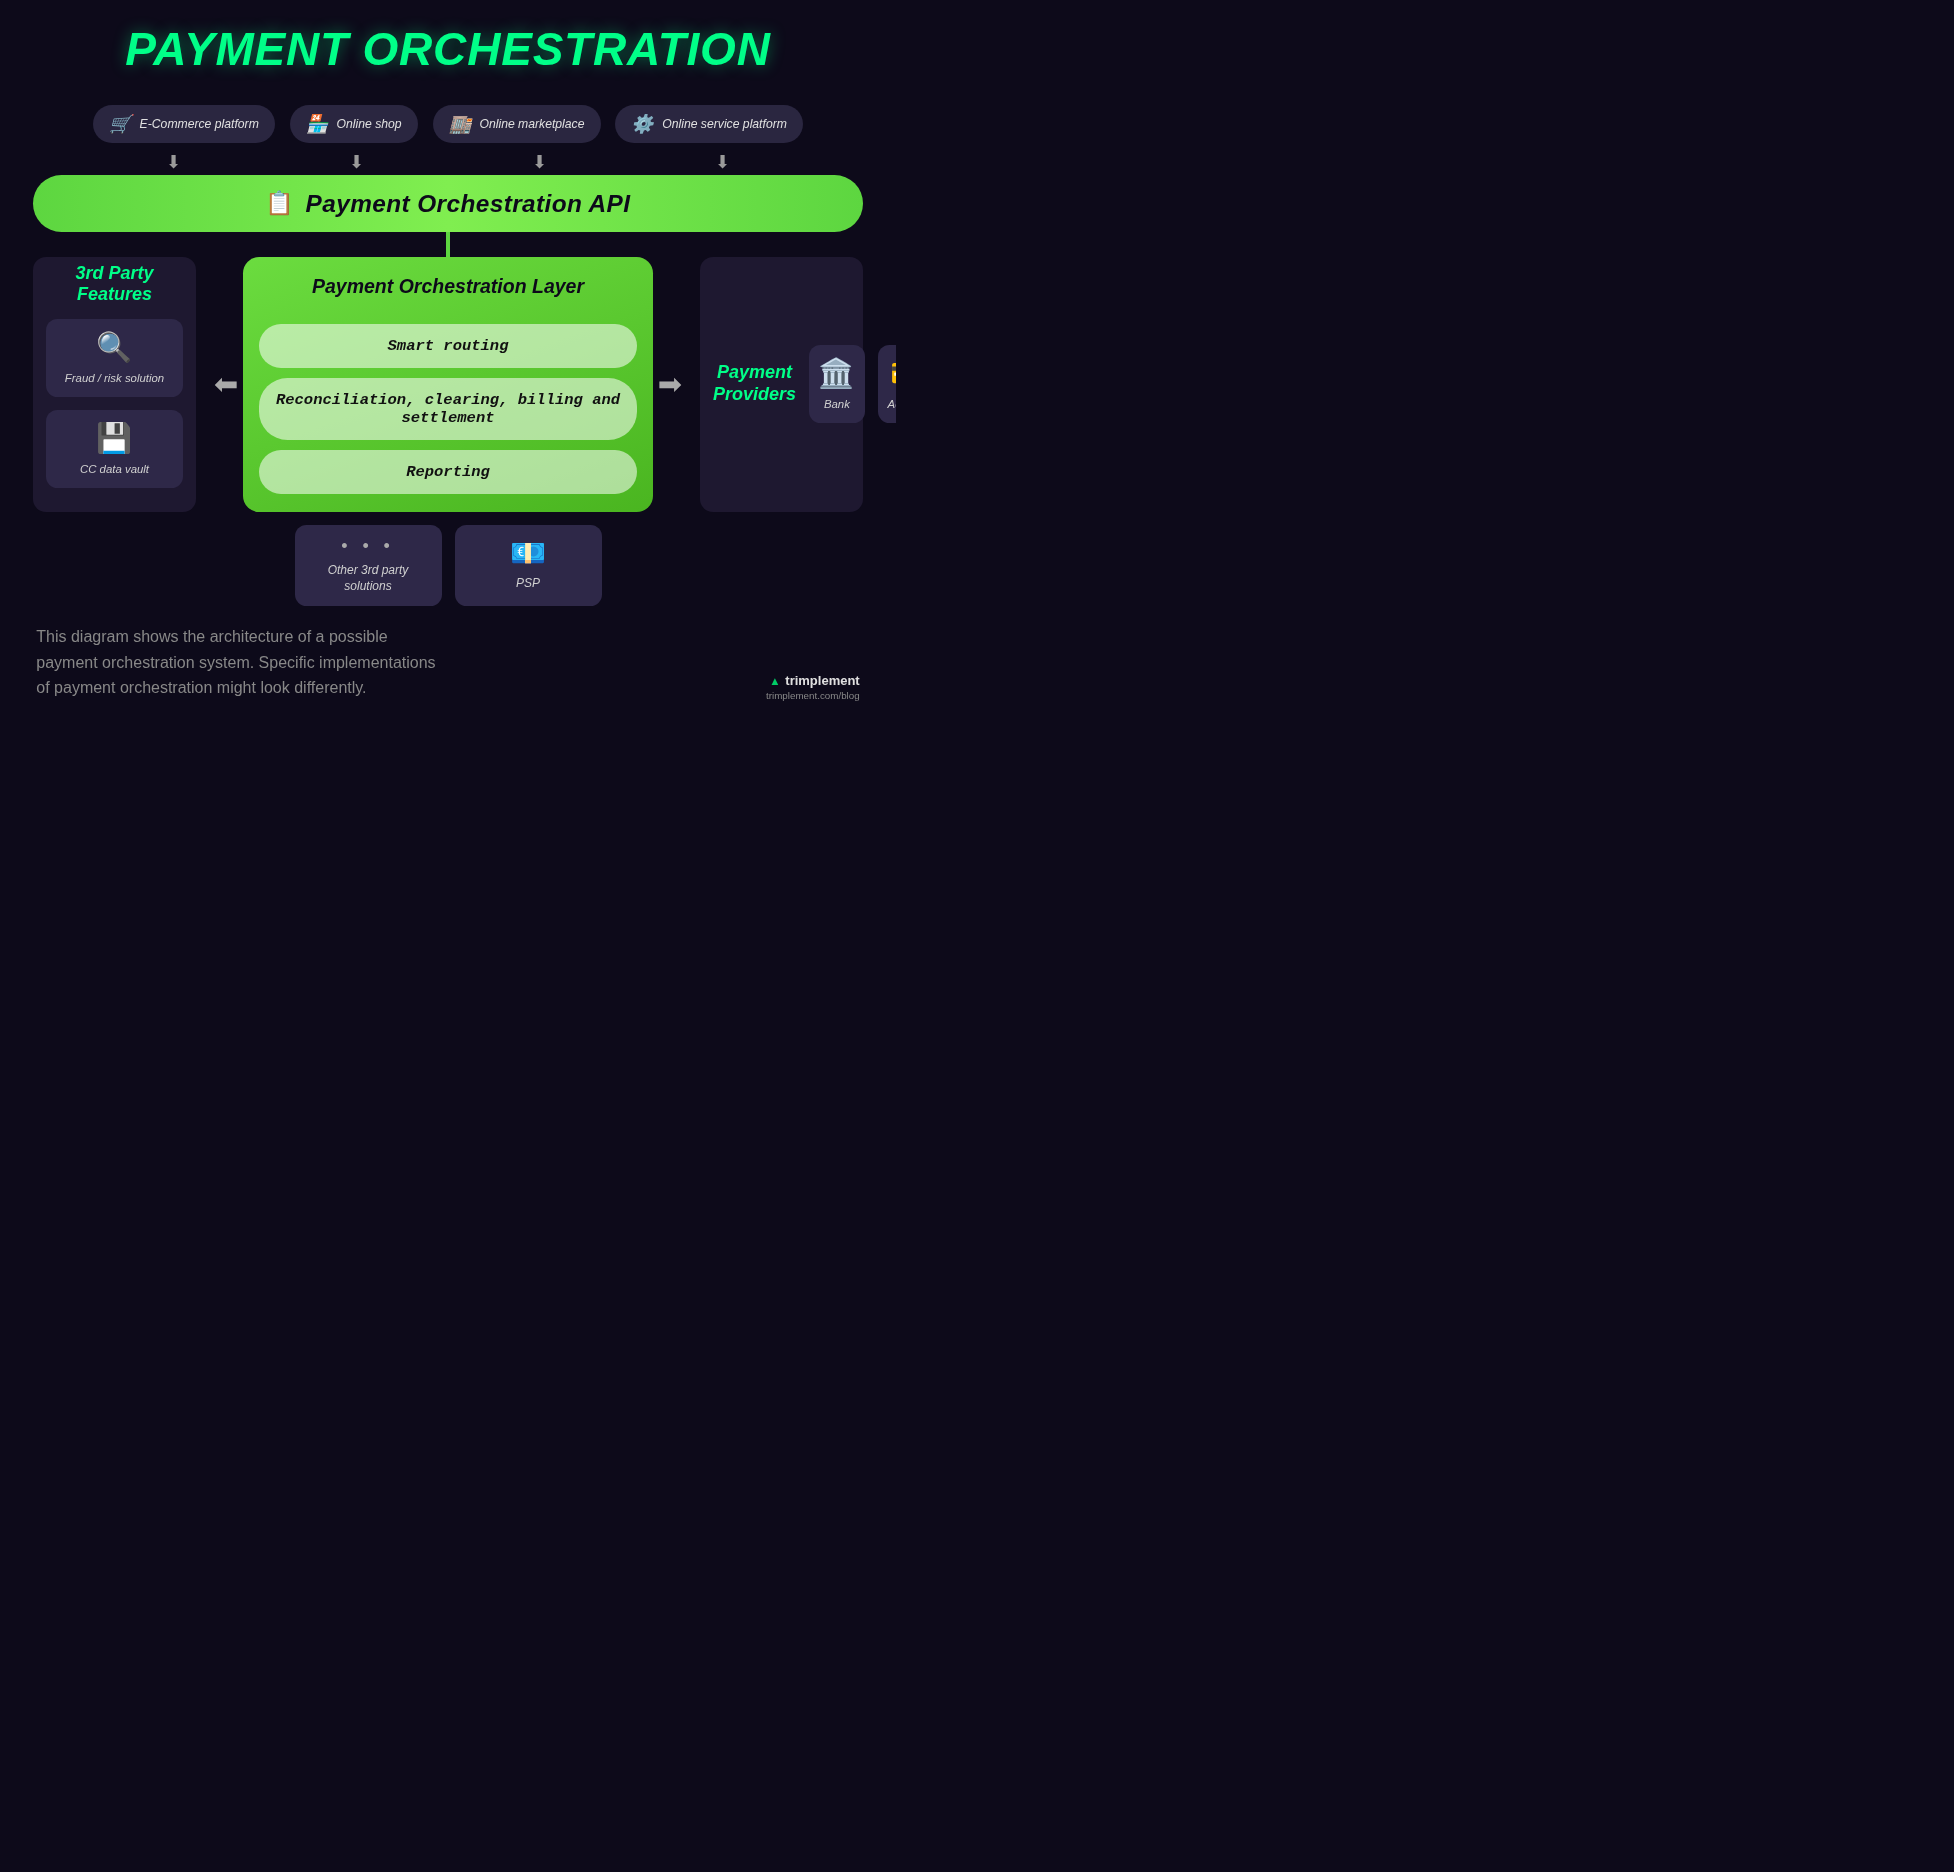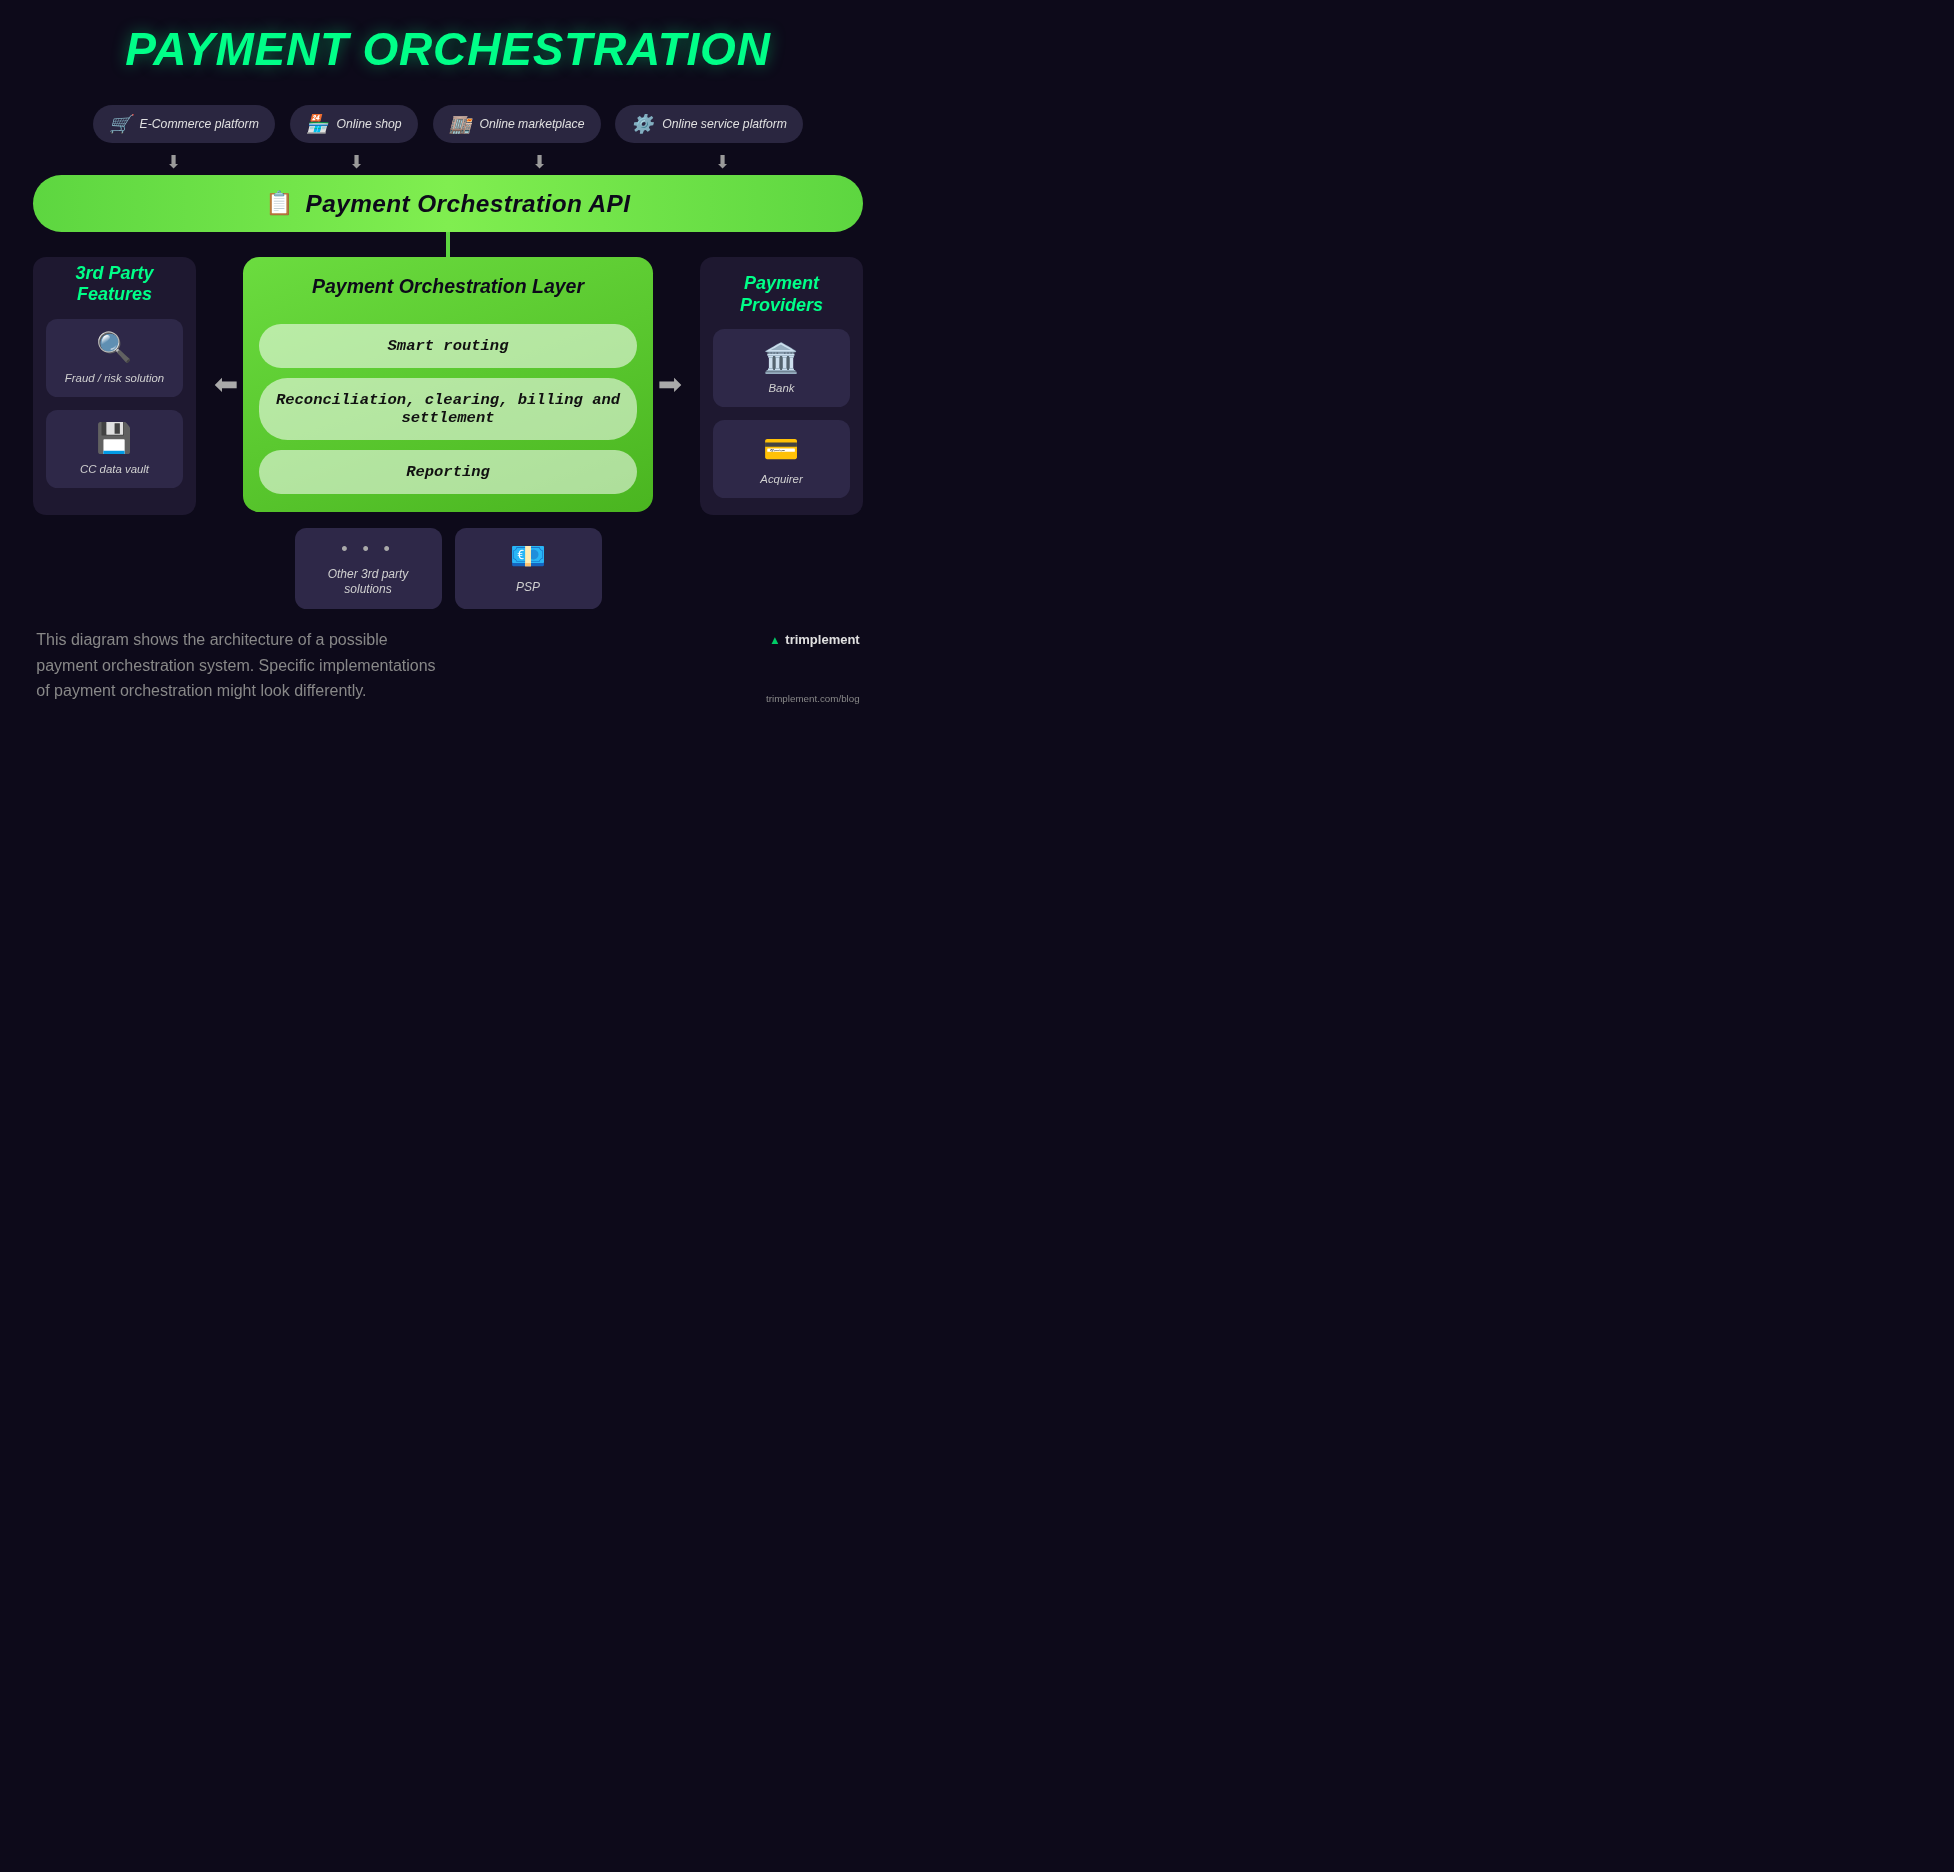--- a/index.html
+++ b/index.html
@@ -176,21 +176,20 @@
     }
 
     
     .right-panel {
       background: #1e1830;
       border-radius: 13px;
       padding: 16.3px 13px;
       width: 163px;
       flex-shrink: 0;
       display: flex;
-      flex-direction: column;
       align-items: center;
       gap: 13px;
     }
 
     
     .bottom-row {
       display: flex;
       width: 100%;
       gap: 13px;
       margin-top: 13px;
@@ -250,21 +249,20 @@
       font-weight: 700;
       color: #e0e0e0;
       display: flex;
       align-items: center;
       gap: 4.9px;
     }
 
     .footer-url {
       font-size: 9.8px;
       color: #888;
-      margin-top: 44px;
     }
 
     .top-sources-arrows {
       display: flex;
       justify-content: space-around;
       width: 100%;
       padding: 0 49px;
       margin-bottom: 1.6px;
     }
 

